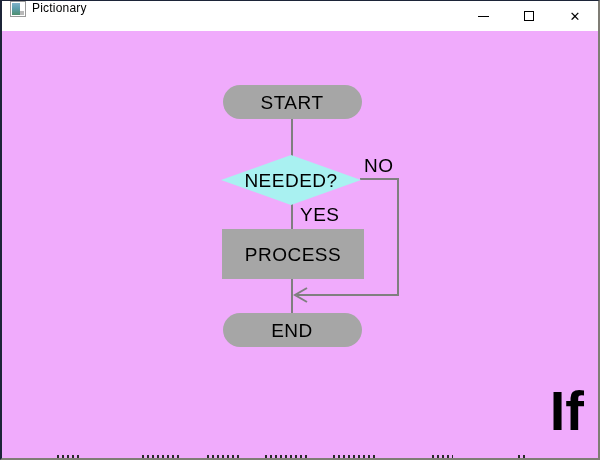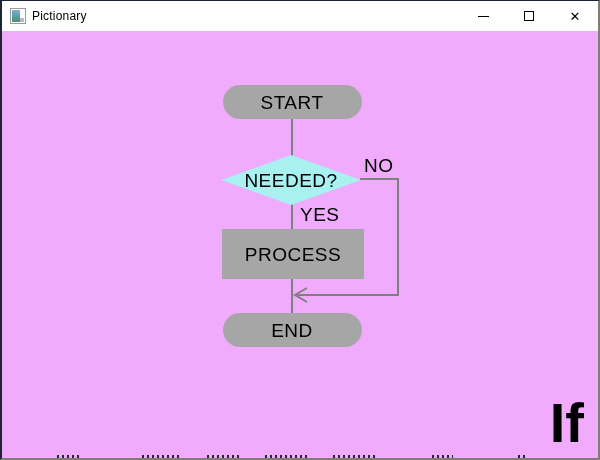--- a/index.html
+++ b/index.html
@@ -6,21 +6,21 @@
   html, body { width: 600px; height: 460px; background: #fff; font-family: "Liberation Sans", sans-serif; }
   .window {
     position: relative; width: 600px; height: 460px; background: #ffffff;
     border-top: 1px solid #1c2438; border-left: 2px solid #1c2438;
     border-right: 2px solid #7f7d75; border-bottom: 2px solid #7f7d75;
     overflow: hidden;
   }
   
   .titlebar {
     position: absolute; top: 0; left: 0; right: 0; height: 30px;
-    background: #ffffff; display: flex; align-items: center;
+    background: #ffffff; display: flex; align-items: flex-start;
   }
   .app-icon {
     width: 16px; height: 16px; margin-left: 8px; position: relative;
     border: 1px solid #9a9a9a; background: #ffffff;
   }
   .app-icon .pic {
     position: absolute; left: 1px; top: 1px; width: 8px; height: 12px;
     background: linear-gradient(180deg, #7fb2c9 0%, #5e9fae 45%, #4e8f6f 100%);
   }
   .app-icon .corner {
@@ -36,21 +36,21 @@
   .max-glyph { display: block; width: 10px; height: 10px; border: 1px solid #000; background: transparent; }
   .close-glyph { font-size: 13px; line-height: 13px; color: #000; }
   
   .canvas { position: absolute; top: 30px; left: 0; right: 0; bottom: 0; background: #f0abfc; }
   svg.flow { position: absolute; top: 0; left: 0; }
   svg.flow text {
     font-family: "Liberation Sans", sans-serif; font-size: 19px; fill: #000000; letter-spacing: 0.5px;
   }
   
   .caption {
-    position: absolute; right: 14px; bottom: 12px;
+    position: absolute; right: 14px; bottom: 24px;
     font-size: 56px; font-weight: bold; color: #000; line-height: 0.8;
     font-family: "Liberation Sans", sans-serif;
   }
   
   .frag {
     position: absolute; bottom: 0px; height: 3px;
     background: repeating-linear-gradient(90deg, #2a2a2a 0 2px, transparent 2px 5px);
   }
 </style>
 </head>

